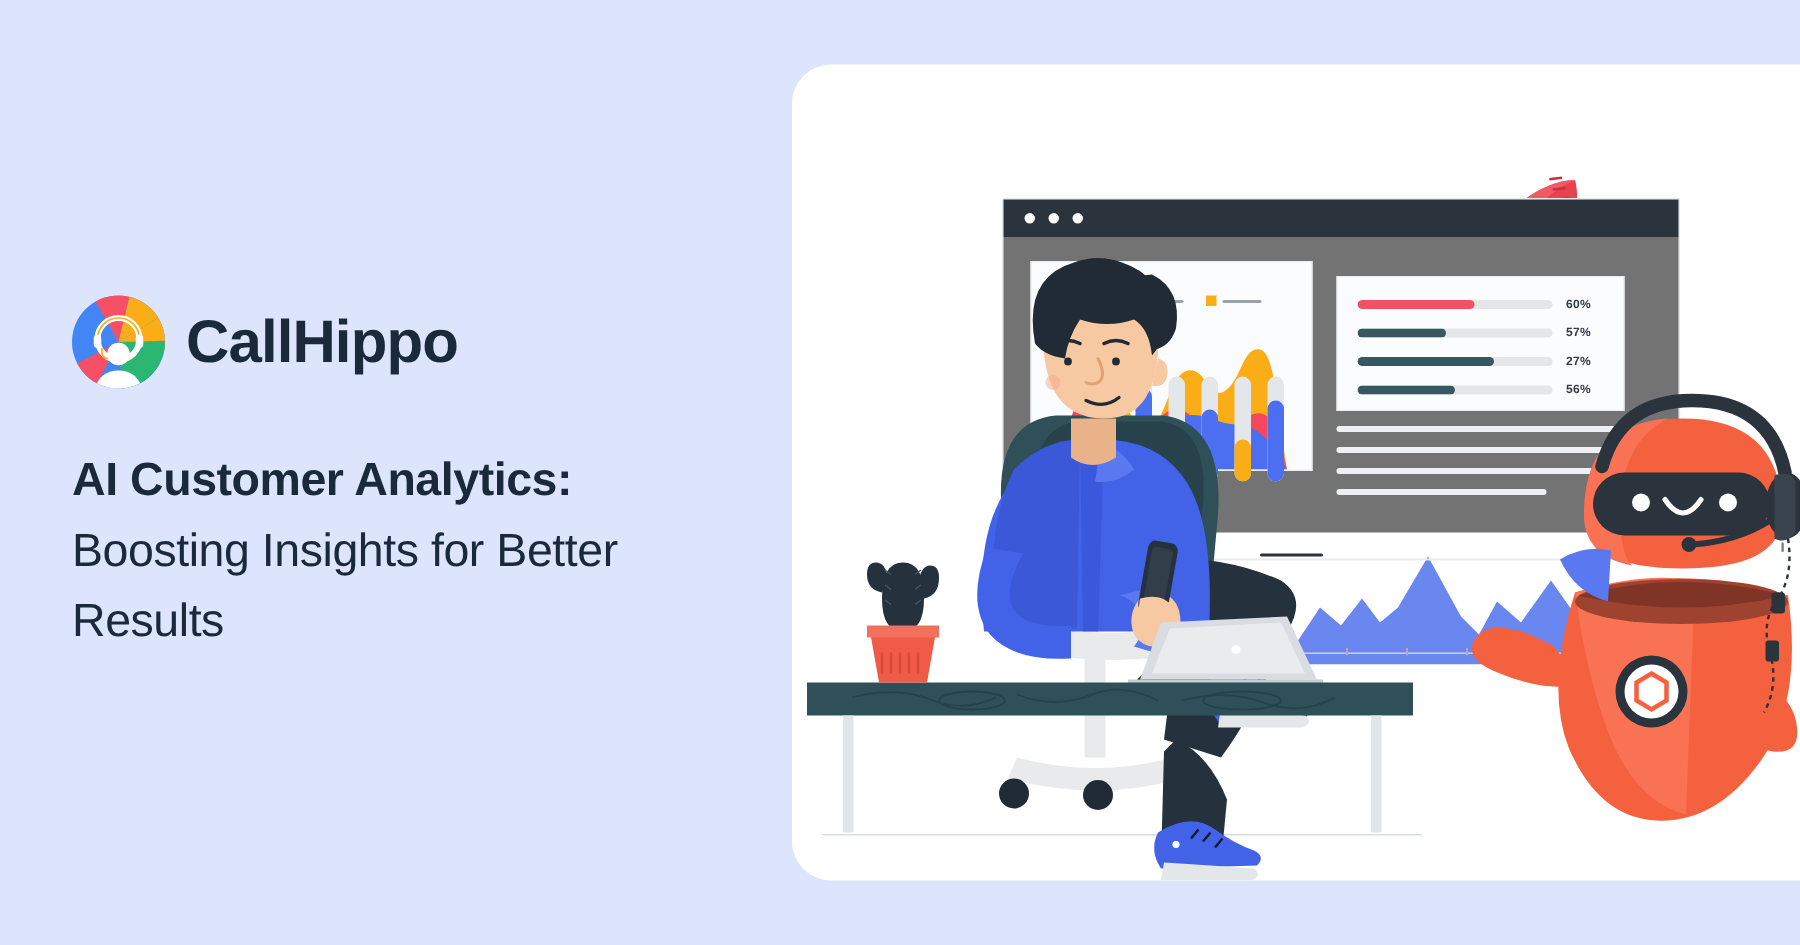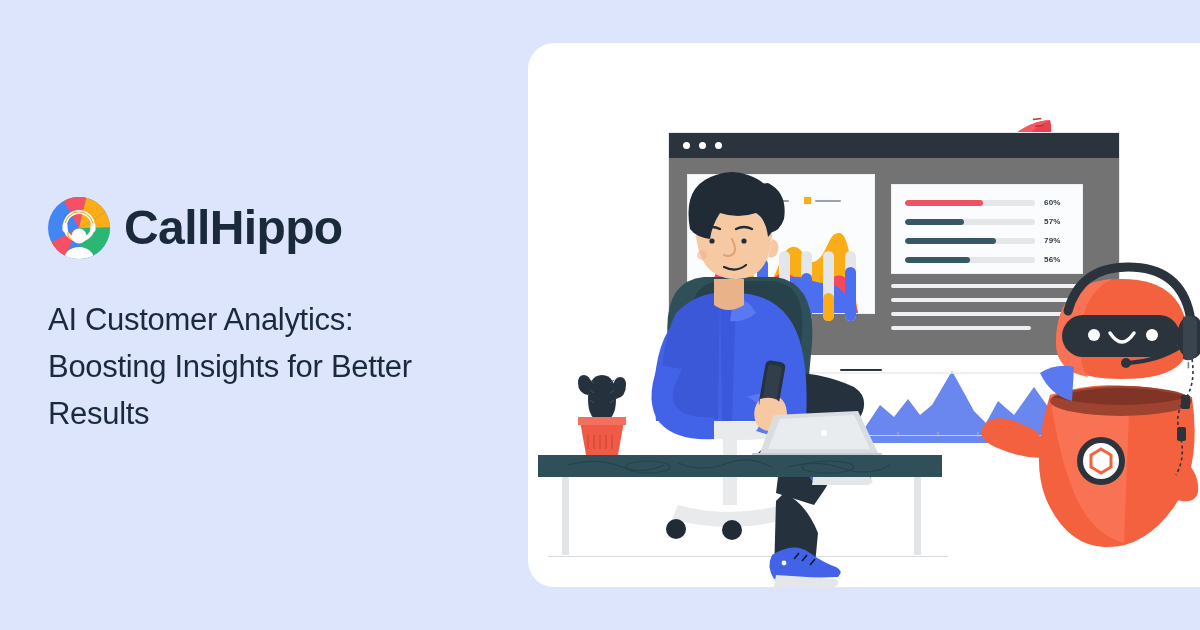--- a/index.html
+++ b/index.html
@@ -34,36 +34,36 @@
     gap: 14px;
     height: 64px;
   }
   .brand-logo {
     width: 62px;
     height: 62px;
     flex: 0 0 62px;
     position: relative;
   }
   .brand-name {
-    font-size: 48px;
+    font-size: 40px;
     font-weight: bold;
     color: #1b2a3a;
     letter-spacing: -0.6px;
     line-height: 1;
     white-space: nowrap;
   }
   .headline {
     margin-top: 36px;
     font-size: 31px;
     line-height: 1.52;
     color: #1b2a3a;
     letter-spacing: -0.3px;
   }
   .headline-strong {
-    font-weight: normal;
+    font-weight: bold;
     display: block;
   }
   .headline-rest {
     font-weight: normal;
     display: block;
   }
 
   
   .card {
     position: absolute;
@@ -367,21 +367,21 @@
             <div class="progress-row">
               <span class="progress-track">
                 <span class="progress-fill" style="width:45%;background:#375763"></span>
               </span>
               <span class="progress-label">57%</span>
             </div>
             <div class="progress-row">
               <span class="progress-track">
                 <span class="progress-fill" style="width:70%;background:#375763"></span>
               </span>
-              <span class="progress-label">79%</span>
+              <span class="progress-label">27%</span>
             </div>
             <div class="progress-row">
               <span class="progress-track">
                 <span class="progress-fill" style="width:50%;background:#375763"></span>
               </span>
               <span class="progress-label">56%</span>
             </div>
           </div>
 
           <div class="placeholder-line" style="left:222px; top:126px; width:190px;"></div>

